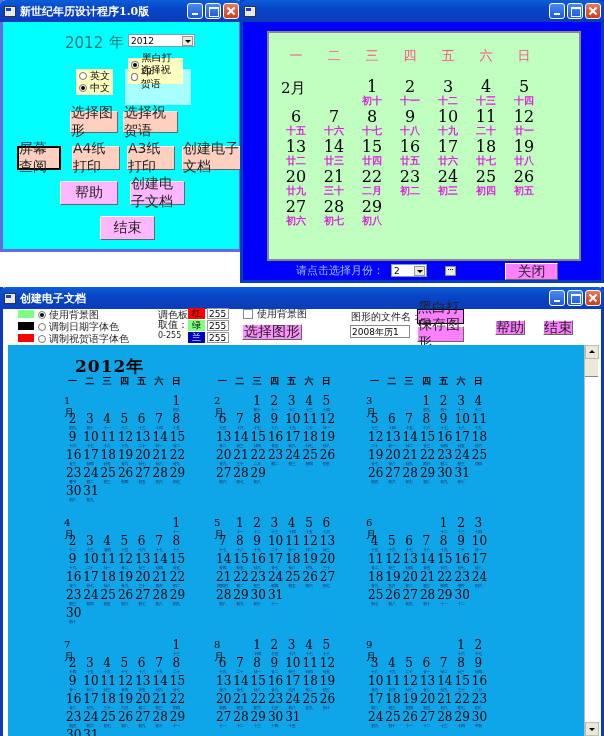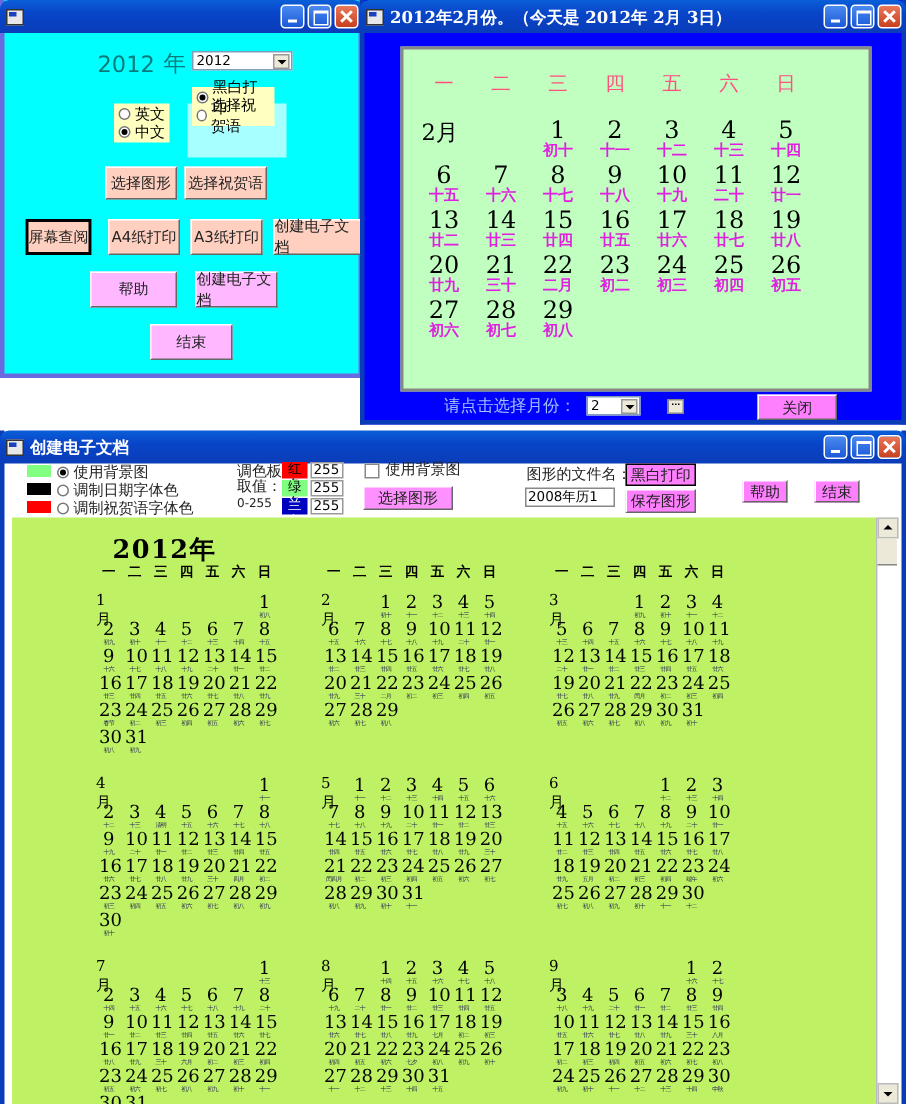--- a/index.html
+++ b/index.html
@@ -24,21 +24,21 @@
 .w1-year { position: absolute; left: 62px; top: 34px; font-size: 15px; color: #0a7a7a; font-family: "DejaVu Sans", sans-serif; }
 .w1-yearlbl { position: absolute; left: 106px; top: 33px; font-size: 15px; color: #0a7a7a; }
 .combo { position: absolute; background: #fff; border: 1px solid #7f9db9; font-size: 9px; padding-left: 2px; line-height: 12px; }
 .combo .arrow { position: absolute; right: 1px; top: 1px; width: 11px; height: 10px; background: #ece9d8; border: 1px solid #999; }
 .combo .arrow::after { content: ""; position: absolute; left: 2px; top: 3px; border-left: 3px solid transparent; border-right: 3px solid transparent; border-top: 3px solid #000; }
 .radio-box { position: absolute; background: #ffffc0; font-size: 10px; padding: 1px 3px; }
 .radio-row { display: flex; align-items: center; gap: 3px; height: 12px; }
 .radio { width: 8px; height: 8px; border-radius: 50%; border: 1px solid #777; background: #fff; position: relative; }
 .radio.on::after { content: ""; position: absolute; left: 1px; top: 1px; width: 4px; height: 4px; border-radius: 50%; background: #000; }
 .print-panel { position: absolute; left: 122px; top: 69px; width: 66px; height: 36px; background: #a8ffff; }
-.btn { position: absolute; font-size: 10px; display: flex; align-items: center; justify-content: center; border: 1px solid; border-color: #fff #666 #666 #fff; color: #222; }
+.btn { position: absolute; font-size: 14px; display: flex; align-items: center; justify-content: center; border: 1px solid; border-color: #fff #666 #666 #fff; color: #222; }
 .btn.peach { background: #ffd0c0; }
 .btn.pink { background: #ffb8ff; }
 .btn.magenta { background: #ff80ff; }
 .btn.pressed { border: 2px solid #000; }
 
 
 #win-month { position: absolute; left: 240px; top: 0; width: 364px; height: 283px; background: #0000ff; border: 3px solid #0a3cb8; border-top: none; }
 #win-month .titlebar { left: -3px; right: -3px; border-radius: 6px 6px 0 0; }
 .month-panel { position: absolute; left: 24px; top: 31px; width: 314px; height: 230px; background: #c0ffc0; border: 2px solid #888; }
 .mp-week { position: absolute; top: 14px; left: 0; width: 100%; }
@@ -56,21 +56,21 @@
 #win-doc { position: absolute; left: 0; top: 287px; width: 604px; height: 449px; background: #fff; border: 3px solid #0a3cb8; border-top: none; border-bottom: none; }
 #win-doc .titlebar { left: -3px; right: -3px; }
 .swatch { position: absolute; width: 16px; height: 8px; }
 .opt-label { position: absolute; font-size: 10px; color: #222; display: flex; align-items: center; gap: 3px; }
 .pal-label { position: absolute; font-size: 10px; color: #222; line-height: 10px; }
 .color-tag { position: absolute; width: 17px; height: 11px; font-size: 9px; text-align: center; line-height: 11px; }
 .num-input { position: absolute; width: 22px; height: 11px; background: #fff; border: 1px solid #999; font-size: 9px; padding-left: 1px; line-height: 10px; }
 .checkbox { position: absolute; width: 10px; height: 10px; border: 1px solid #888; background: #fff; }
 .text-input { position: absolute; background: #fff; border: 1px solid #888; font-size: 9px; padding-left: 1px; line-height: 12px; }
 
-.canvas { position: absolute; left: 5px; top: 58px; width: 578px; height: 391px; background: #bef264; overflow: hidden; }
+.canvas { position: absolute; left: 5px; top: 58px; width: 578px; height: 391px; background: #0ea5e9; overflow: hidden; }
 .year-title { position: absolute; left: 67px; top: 10px; font-size: 17px; font-weight: bold; color: #000; font-family: "DejaVu Serif", serif; letter-spacing: 1px; }
 .mini-week { position: absolute; font-size: 9px; color: #000; }
 .mini-week span { position: absolute; width: 13px; text-align: center; font-weight: bold; }
 .mini-month { position: absolute; }
 .mini-month .mlabel { position: absolute; left: 0; top: 0; font-size: 10px; font-family: "DejaVu Serif", serif; }
 .mini-cell { position: absolute; width: 13px; text-align: center; }
 .mini-cell .d { display: block; font-size: 12px; line-height: 12px; font-family: "DejaVu Serif", serif; color: #000; }
 .mini-cell .l { display: block; font-size: 4px; line-height: 5px; color: #225; letter-spacing: -0.5px; white-space: nowrap; }
 
 .vscroll { position: absolute; right: 3px; top: 58px; width: 14px; height: 391px; background: #fff; border-left: 1px solid #bbb; }
@@ -80,20 +80,21 @@
 .vscroll .up::after { content: ""; position: absolute; left: 3px; top: 4px; border-left: 3px solid transparent; border-right: 3px solid transparent; border-bottom: 3px solid #000; }
 .vscroll .down::after { content: ""; position: absolute; left: 3px; top: 5px; border-left: 3px solid transparent; border-right: 3px solid transparent; border-top: 3px solid #000; }
 .vscroll .thumb { position: absolute; left: 0; top: 14px; width: 13px; height: 18px; background: #ece9d8; border-bottom: 1px solid #888; }
 </style>
 </head>
 <body>
 
 <div id="win-main">
   <div class="titlebar">
     <span class="appicon"></span>
+    <span class="title-text">新世纪年历设计程序1.0版</span>
     <div class="tb-btns">
       <div class="tb-btn min"></div>
       <div class="tb-btn max"></div>
       <div class="tb-btn close"></div>
     </div>
   </div>
 
   <span class="w1-year">2012</span>
   <span class="w1-yearlbl">年</span>
   <div class="combo" style="left:125px;top:34px;width:67px;height:13px;">
@@ -134,21 +135,20 @@
 
   <div class="btn pink" style="left:57px;top:181px;width:58px;height:24px;">帮助</div>
   <div class="btn pink" style="left:127px;top:181px;width:55px;height:24px;">创建电子文档</div>
 
   <div class="btn pink" style="left:97px;top:216px;width:55px;height:24px;">结束</div>
 </div>
 
 <div id="win-month">
   <div class="titlebar">
     <span class="appicon"></span>
-    <span class="title-text">2012年2月份。（今天是 2012年 2月 3日）</span>
     <div class="tb-btns">
       <div class="tb-btn min"></div>
       <div class="tb-btn max"></div>
       <div class="tb-btn close"></div>
     </div>
   </div>
 
   <div class="month-panel">
     <div class="mp-week" id="mp-week">
         <span style="left: 8px;">一</span>

